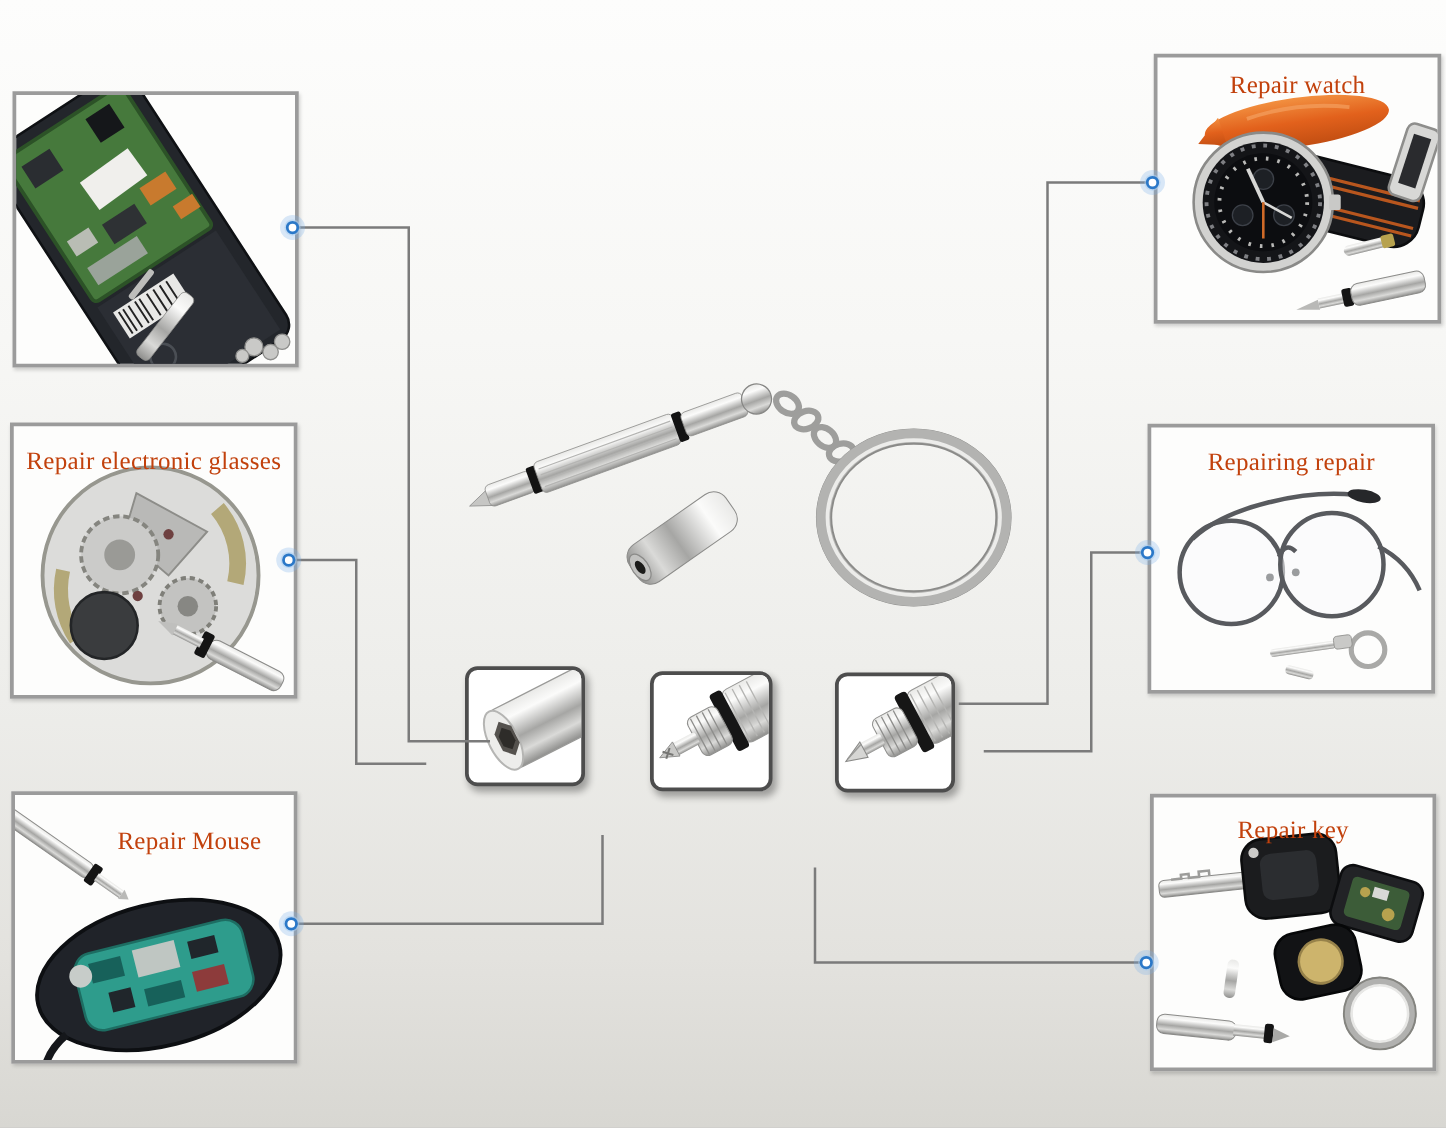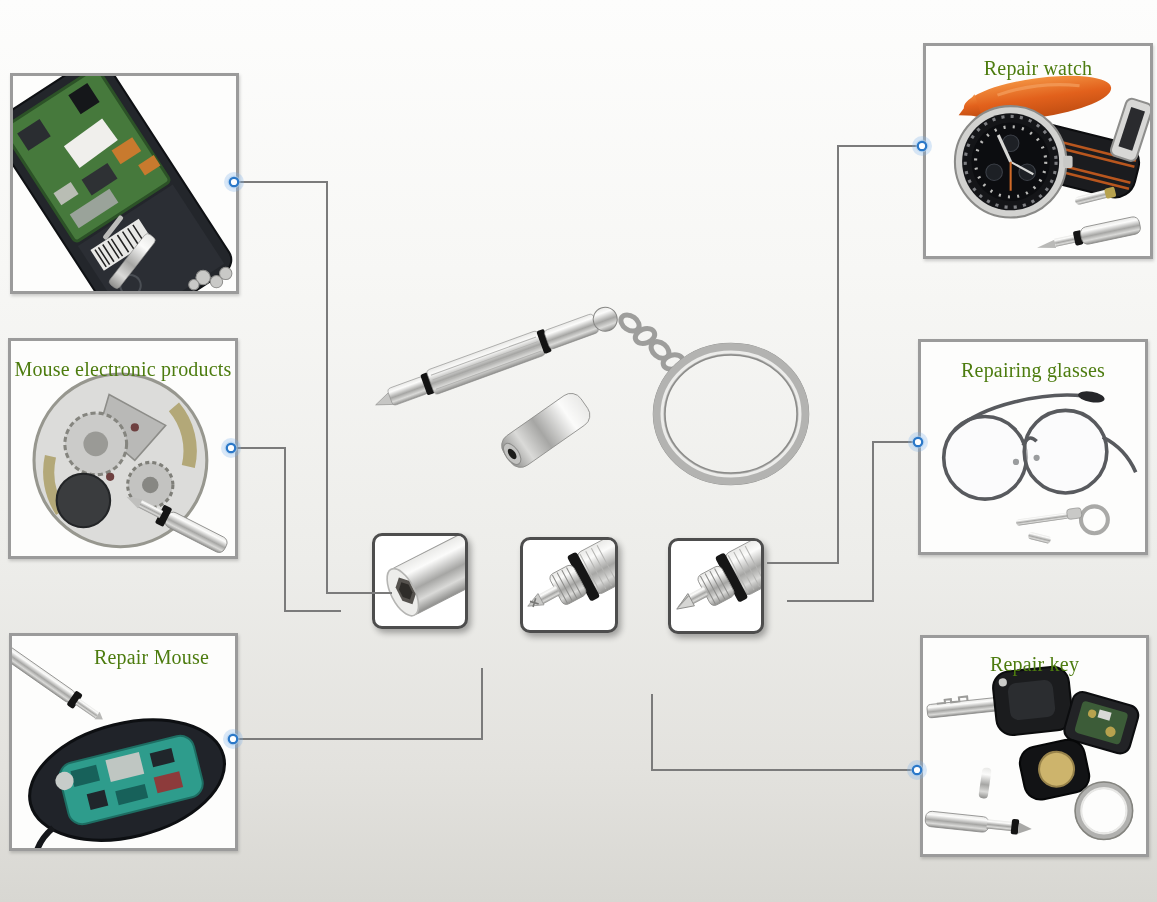--- a/index.html
+++ b/index.html
@@ -7,21 +7,21 @@
     position:relative;width:1157px;height:902px;overflow:hidden;
     font-family:"Liberation Serif",serif;
     background:linear-gradient(180deg,#fdfdfc 0%,#f7f7f5 30%,#ededea 62%,#e3e2de 85%,#d8d7d2 100%);
   }
   .usecase{
     position:absolute;background:#fdfdfc;border:3px solid #9b9b9b;
     box-shadow:1px 2px 3px rgba(0,0,0,.18);
   }
   .uc-label{
     position:absolute;left:0;right:0;text-align:center;
-    font-size:20px;color:#4d7c0f;z-index:3;letter-spacing:.2px;white-space:nowrap;
+    font-size:20px;color:#c2410c;z-index:3;letter-spacing:.2px;white-space:nowrap;
   }
   .photo{position:absolute;left:0;top:0;width:100%;height:100%;}
   .tipbox{
     position:absolute;background:#ffffff;border:3px solid #4d4d4d;border-radius:10px;
     box-shadow:3px 4px 6px rgba(0,0,0,.32);
   }
   .tipbox svg{position:absolute;left:0;top:0;width:100%;height:100%;border-radius:7px;}
   .overlay{position:absolute;left:0;top:0;z-index:10;pointer-events:none;}
   .center-photo{position:absolute;left:360px;top:290px;width:460px;height:205px;z-index:1;}
   .conn{fill:none;stroke:#7b7b7b;stroke-width:2;}
@@ -55,21 +55,21 @@
         <rect x="95" y="133" width="5" height="28" rx="2" transform="rotate(38 97 147)" fill="#bdbdbb"></rect>
         <circle cx="185" cy="196" r="7" fill="#c9c9c7" stroke="#8e8e8c"></circle>
         <circle cx="198" cy="200" r="6" fill="#c9c9c7" stroke="#8e8e8c"></circle>
         <circle cx="207" cy="192" r="6" fill="#c9c9c7" stroke="#8e8e8c"></circle>
         <circle cx="176" cy="203" r="5" fill="#c9c9c7" stroke="#8e8e8c"></circle>
       </g>
     </svg>
   </div>
 
   <div class="usecase" style="left:8px;top:338px;width:224px;height:215px">
-    <div class="uc-label" style="top:17px">Mouse electronic products</div>
+    <div class="uc-label" style="top:17px">Repair electronic glasses</div>
     <svg class="photo" viewBox="0 0 217 209">
       <circle cx="106" cy="116" r="84" fill="#dcdcda" stroke="#97978f" stroke-width="3"></circle>
       <path d="M158 64 A 66 66 0 0 1 172 122" stroke="#b3a878" stroke-width="13" fill="none"></path>
       <path d="M48 166 A 70 70 0 0 1 38 112" stroke="#b3a878" stroke-width="11" fill="none"></path>
       <path d="M95 52 L150 82 L120 116 L85 86 Z" fill="#b9b9b7" stroke="#8d8d89" stroke-width="1.5"></path>
       <circle cx="82" cy="100" r="30" fill="#cbcbc9" stroke="#85857f" stroke-width="3" stroke-dasharray="5 3"></circle>
       <circle cx="82" cy="100" r="12" fill="#9a9a96"></circle>
       <circle cx="135" cy="140" r="22" fill="#c3c3c1" stroke="#7f7f79" stroke-width="3" stroke-dasharray="4 3"></circle>
       <circle cx="135" cy="140" r="8" fill="#878783"></circle>
       <circle cx="70" cy="155" r="26" fill="#3a3c3e" stroke="#232527" stroke-width="2"></circle>
@@ -78,21 +78,21 @@
       <g transform="rotate(27 160 176)">
         <rect x="150" y="168" width="64" height="16" rx="6" fill="url(#metalV)" stroke="#8a8a88" stroke-width=".8"></rect>
         <rect x="142" y="166" width="9" height="20" rx="2" fill="#141414"></rect>
         <rect x="120" y="172" width="24" height="8" fill="url(#metalV)"></rect>
         <polygon points="106,176 121,171 121,181" fill="#bfbfbd"></polygon>
       </g>
     </svg>
   </div>
 
   <div class="usecase" style="left:9px;top:633px;width:223px;height:212px">
-    <div class="uc-label" style="top:10px;padding-left:56px">Repair Mouse</div>
+    <div class="uc-label" style="top:26px;padding-left:56px">Repair Mouse</div>
     <svg class="photo" viewBox="0 0 217 209">
       <g transform="rotate(35 0 20)">
         <rect x="-30" y="14" width="102" height="13" rx="5" fill="url(#metalV)" stroke="#8c8c8a" stroke-width=".8"></rect>
         <rect x="70" y="12" width="8" height="17" rx="2" fill="#141414"></rect>
         <rect x="77" y="17" width="24" height="7" fill="url(#metalV)"></rect>
         <polygon points="108,20.5 101,16 101,25" fill="#b9b9b7"></polygon>
       </g>
       <g transform="rotate(-14 112 142)">
         <ellipse cx="112" cy="142" rx="98" ry="56" fill="#202329" stroke="#0d0f12" stroke-width="3"></ellipse>
         <rect x="48" y="112" width="136" height="62" rx="14" fill="#2e9c8c" stroke="#1d6d62" stroke-width="2"></rect>
@@ -144,21 +144,21 @@
       <g transform="rotate(-12 160 182)">
         <polygon points="106,184 124,180 124,188" fill="#b9b9b7"></polygon>
         <rect x="124" y="179" width="20" height="8" fill="url(#metalV)"></rect>
         <rect x="143" y="176" width="8" height="14" rx="2" fill="#151515"></rect>
         <rect x="150" y="174" width="58" height="17" rx="6" fill="url(#metalV)" stroke="#8b8b89" stroke-width=".8"></rect>
       </g>
     </svg>
   </div>
 
   <div class="usecase" style="left:918px;top:339px;width:224px;height:210px">
-    <div class="uc-label" style="top:17px">Repairing glasses</div>
+    <div class="uc-label" style="top:17px">Repairing repair</div>
     <svg class="photo" viewBox="0 0 217 203">
       <g stroke="#585a5e" stroke-width="3.5" fill="none">
         <circle cx="62" cy="112" r="40" fill="rgba(250,250,252,.55)"></circle>
         <circle cx="140" cy="106" r="40" fill="rgba(250,250,252,.55)"></circle>
         <path d="M99 100 Q 104 88 112 96"></path>
         <path d="M32 86 C 60 60 120 48 158 52"></path>
         <path d="M176 92 C 192 100 202 112 208 126"></path>
       </g>
       <ellipse cx="165" cy="53" rx="13" ry="5" fill="#26272a" transform="rotate(10 165 53)"></ellipse>
       <circle cx="92" cy="116" r="3" fill="#9a9c9e"></circle>

